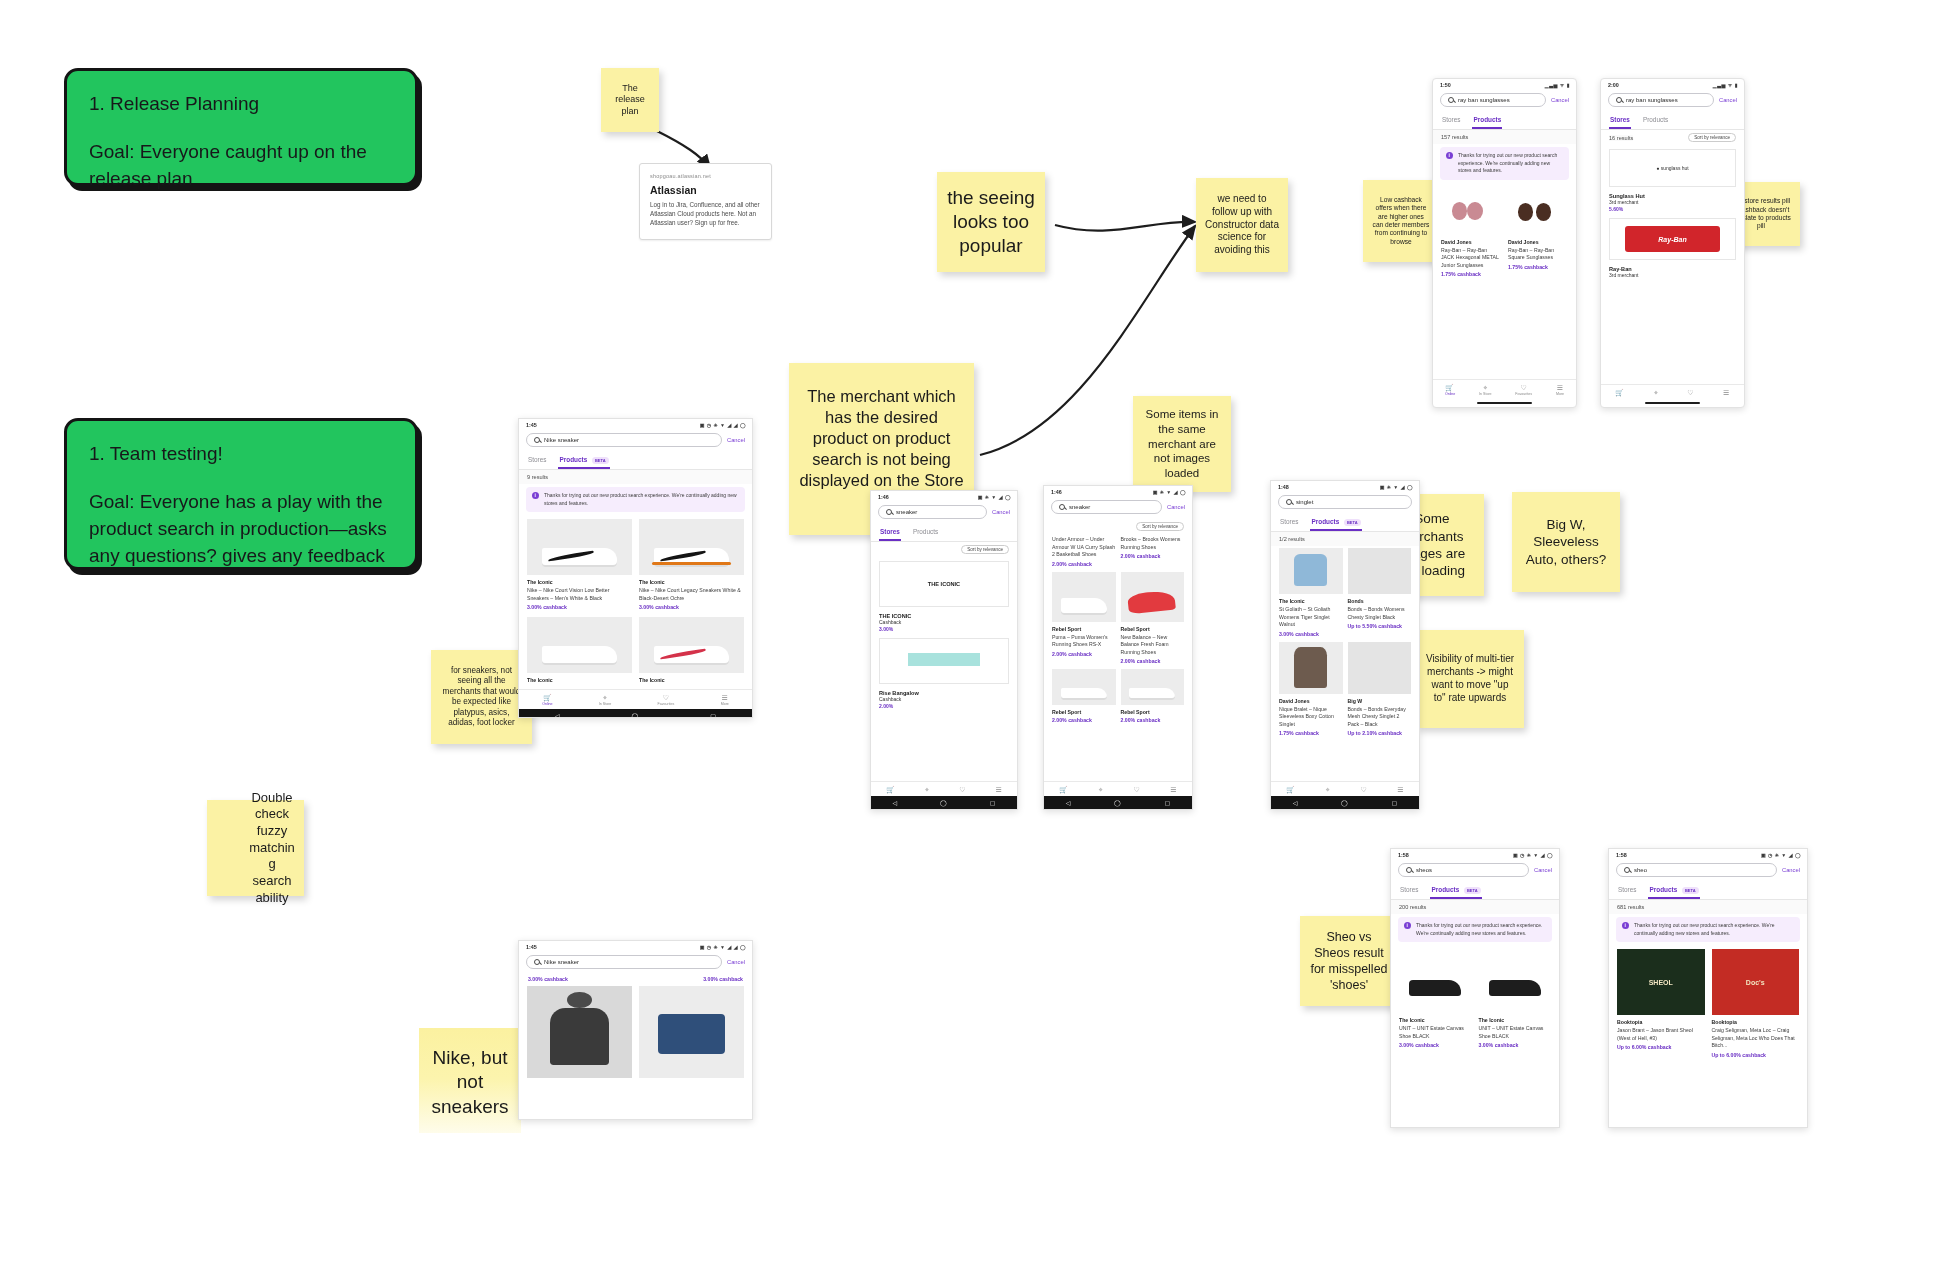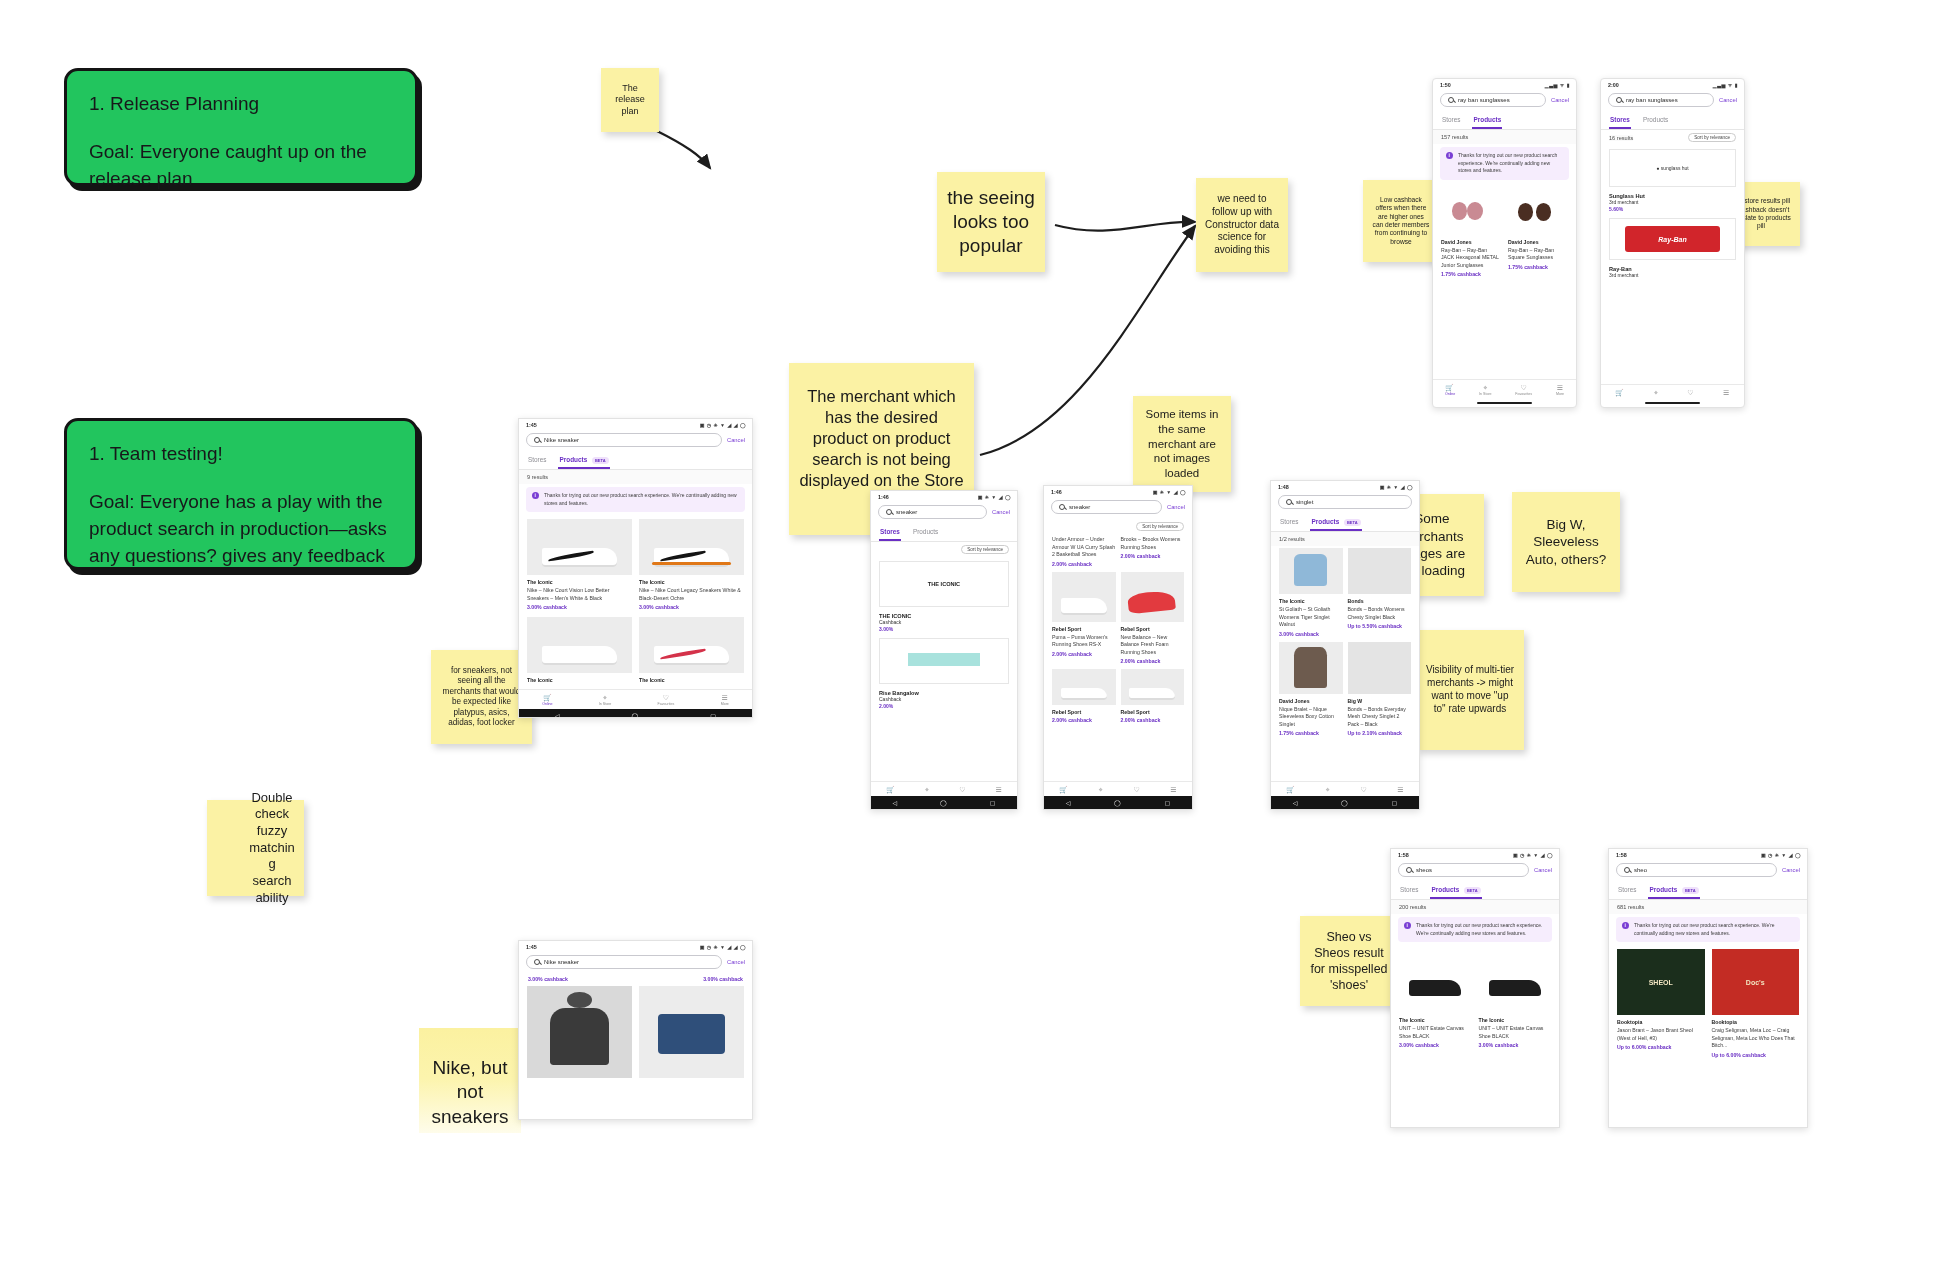--- a/index.html
+++ b/index.html
@@ -208,48 +208,53 @@
   </div>
 
   <div class="sticky" style="left:1380px; top:494px; width:104px; height:102px; font-size:13.5px;">
     <span class="txt">Some merchants images are not loading</span>
   </div>
 
   <div class="sticky" style="left:1512px; top:492px; width:108px; height:100px; font-size:13.5px;">
     <span class="txt">Big W, Sleeveless Auto, others?</span>
   </div>
 
-  <div class="sticky" style="left:1416px; top:630px; width:108px; height:120px; font-size:10px;">
+  <div class="sticky" style="left:1416px; top:630px; width:108px; height:98px; font-size:10px;">
     <span class="txt">Visibility of multi-tier merchants -&gt; might want to move "up to" rate upwards</span>
   </div>
 
   <div class="sticky" style="left:1363px; top:180px; width:76px; height:82px; font-size:6.6px;">
     <span class="txt">Low cashback offers when there are higher ones can deter members from continuing to browse</span>
   </div>
 
   <div class="sticky" style="left:1722px; top:182px; width:78px; height:64px; font-size:6.6px;">
     <span class="txt">Top store results pill + cashback doesn't translate to products pill</span>
   </div>
 
   <div class="sticky" style="left:431px; top:650px; width:101px; height:94px; font-size:8.2px;">
     <span class="txt">for sneakers, not seeing all the merchants that would be expected like platypus, asics, adidas, foot locker</span>
   </div>
 
   <div class="sticky" style="left:207px; top:800px; width:97px; height:96px; font-size:13px;padding-left:42px;">
     <span class="txt">Double check fuzzy matching searchability</span>
   </div>
 
-  <div class="sticky gradient" style="left:419px; top:1028px; width:102px; height:105px; font-size:19px; padding-top:28px;">
+  <div class="sticky gradient" style="left:419px; top:1028px; width:102px; height:105px; font-size:19px; padding-top:18px;">
     <span class="txt">Nike, but not sneakers</span>
   </div>
 
   <div class="sticky" style="left:1300px; top:916px; width:98px; height:90px; font-size:12.5px;">
     <span class="txt">Sheo vs Sheos result for misspelled 'shoes'</span>
   </div>
 
+  <div class="link-card" style="left:639px; top:163px; width:133px;">
+    <div class="link-url">shopgoau.atlassian.net</div>
+    <div class="link-title">Atlassian</div>
+    <div class="link-desc">Log in to Jira, Confluence, and all other Atlassian Cloud products here. Not an Atlassian user? Sign up for free.</div>
+  </div>
 
   <div class="phone" style="left:518px; top:418px; width:235px; height:300px; display:flex; flex-direction:column;">
     <div class="statusbar">
       <span>1:45</span>
       <span class="sb-icons">▣ ◷ ✳ ▼ ◢ ◢ ◯</span>
     </div>
     <div class="searchrow">
       <div class="searchbox">
         <span class="mag"></span>
         <span>Nike sneaker</span>

